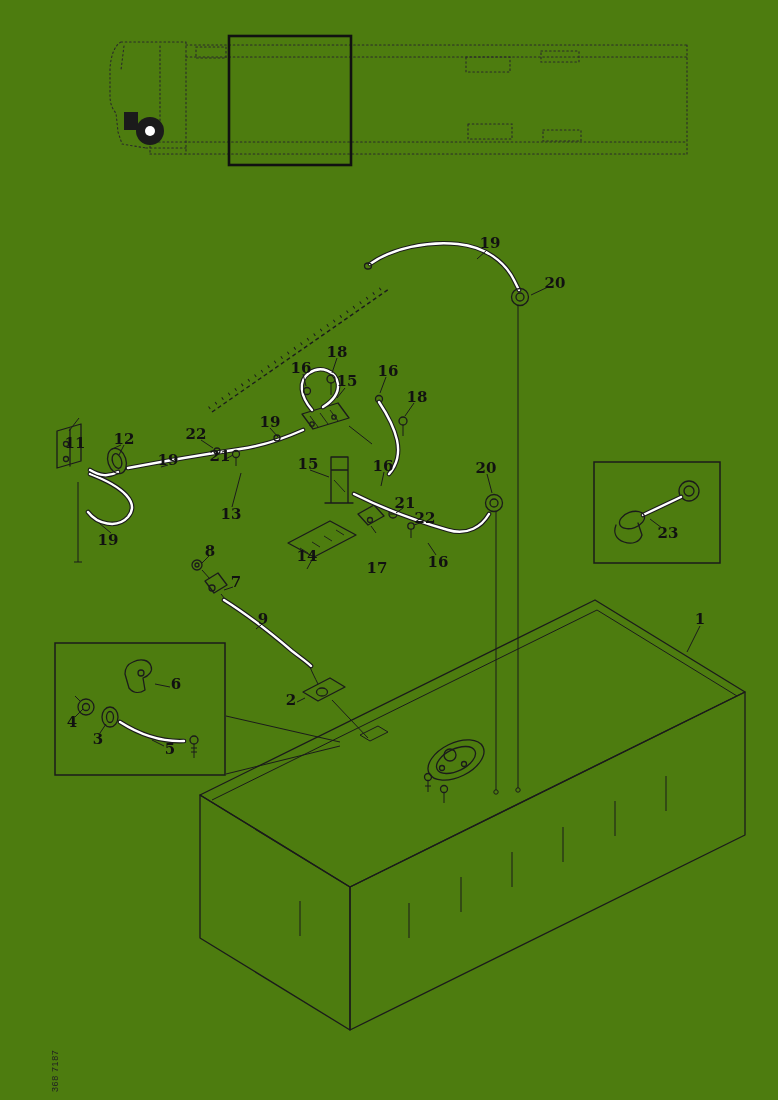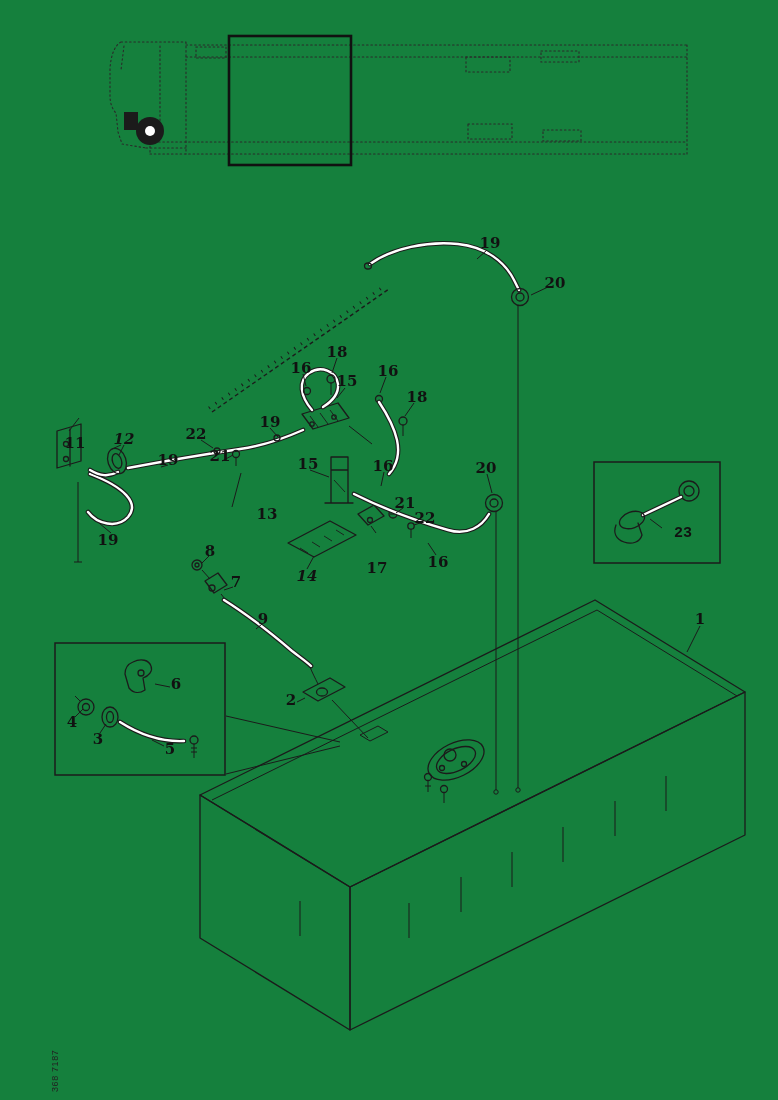--- a/index.html
+++ b/index.html
@@ -1,17 +1,17 @@
 <!DOCTYPE html>
 <html><head>
 <meta charset="utf-8">
 <style>
   html,body { margin:0; padding:0; background:#ffffff; }
   .page {
-    position:relative; width:778px; height:1100px; background:#15803d;
+    position:relative; width:778px; height:1100px; background:#4d7c0f;
     font-family:"DejaVu Serif", serif; overflow:hidden;
   }
   .page svg { position:absolute; left:0; top:0; }
 
   
   .ln    { stroke:#1b1b1b; fill:none; stroke-width:1.3; stroke-linecap:round; stroke-linejoin:round; }
   .thin  { stroke:#1b1b1b; fill:none; stroke-width:1; }
   .dot   { stroke:#2a2a2a; fill:none; stroke-width:1.1; stroke-dasharray:1.5 2.8; stroke-linecap:round; }
   .dash  { stroke:#1b1b1b; fill:none; stroke-width:1.4; stroke-dasharray:4 3; }
   .dash2 { stroke:#1b1b1b; fill:none; stroke-width:3; stroke-dasharray:1 7; }
@@ -203,41 +203,41 @@
 
   <div>
       <span class="callout" style="left: 490px; top: 243px;">19</span>
       <span class="callout" style="left: 555px; top: 283px;">20</span>
       <span class="callout" style="left: 337px; top: 352px;">18</span>
       <span class="callout" style="left: 301px; top: 368px;">16</span>
       <span class="callout" style="left: 347px; top: 381px;">15</span>
       <span class="callout" style="left: 388px; top: 371px;">16</span>
       <span class="callout" style="left: 417px; top: 397px;">18</span>
       <span class="callout" style="left: 75px; top: 412px; margin-top: 31px;">11</span>
-      <span class="callout" style="left: 124px; top: 439px; font-style: italic;">12</span>
+      <span class="callout" style="left: 124px; top: 439px;">12</span>
       <span class="callout" style="left: 196px; top: 434px;">22</span>
       <span class="callout" style="left: 270px; top: 422px;">19</span>
       <span class="callout" style="left: 168px; top: 460px;">19</span>
       <span class="callout" style="left: 220px; top: 456px;">21</span>
       <span class="callout" style="left: 308px; top: 464px;">15</span>
       <span class="callout" style="left: 383px; top: 466px;">16</span>
       <span class="callout" style="left: 486px; top: 468px;">20</span>
-      <span class="callout" style="left: 231px; top: 514px; margin-left: 36px;">13</span>
+      <span class="callout" style="left: 231px; top: 514px;">13</span>
       <span class="callout" style="left: 405px; top: 503px;">21</span>
       <span class="callout" style="left: 425px; top: 518px;">22</span>
       <span class="callout" style="left: 108px; top: 540px;">19</span>
       <span class="callout" style="left: 377px; top: 568px;">17</span>
       <span class="callout" style="left: 438px; top: 562px;">16</span>
-      <span class="callout" style="left: 307px; top: 576px; font-style: italic;">14</span>
+      <span class="callout" style="left: 307px; top: 556px;">14</span>
       <span class="callout" style="left: 210px; top: 551px;">8</span>
       <span class="callout" style="left: 236px; top: 582px;">7</span>
       <span class="callout" style="left: 263px; top: 619px;">9</span>
       <span class="callout" style="left: 291px; top: 700px;">2</span>
       <span class="callout" style="left: 700px; top: 619px;">1</span>
-      <span class="callout" style="left: 683px; top: 533px; font-family: Liberation Mono, monospace;">23</span>
+      <span class="callout" style="left: 668px; top: 533px;">23</span>
       <span class="callout" style="left: 176px; top: 684px;">6</span>
       <span class="callout" style="left: 72px; top: 722px;">4</span>
       <span class="callout" style="left: 98px; top: 739px;">3</span>
       <span class="callout" style="left: 170px; top: 749px;">5</span>
     </div>
 
   <div class="figure-number">368 7187</div>
 
 </div>
 

